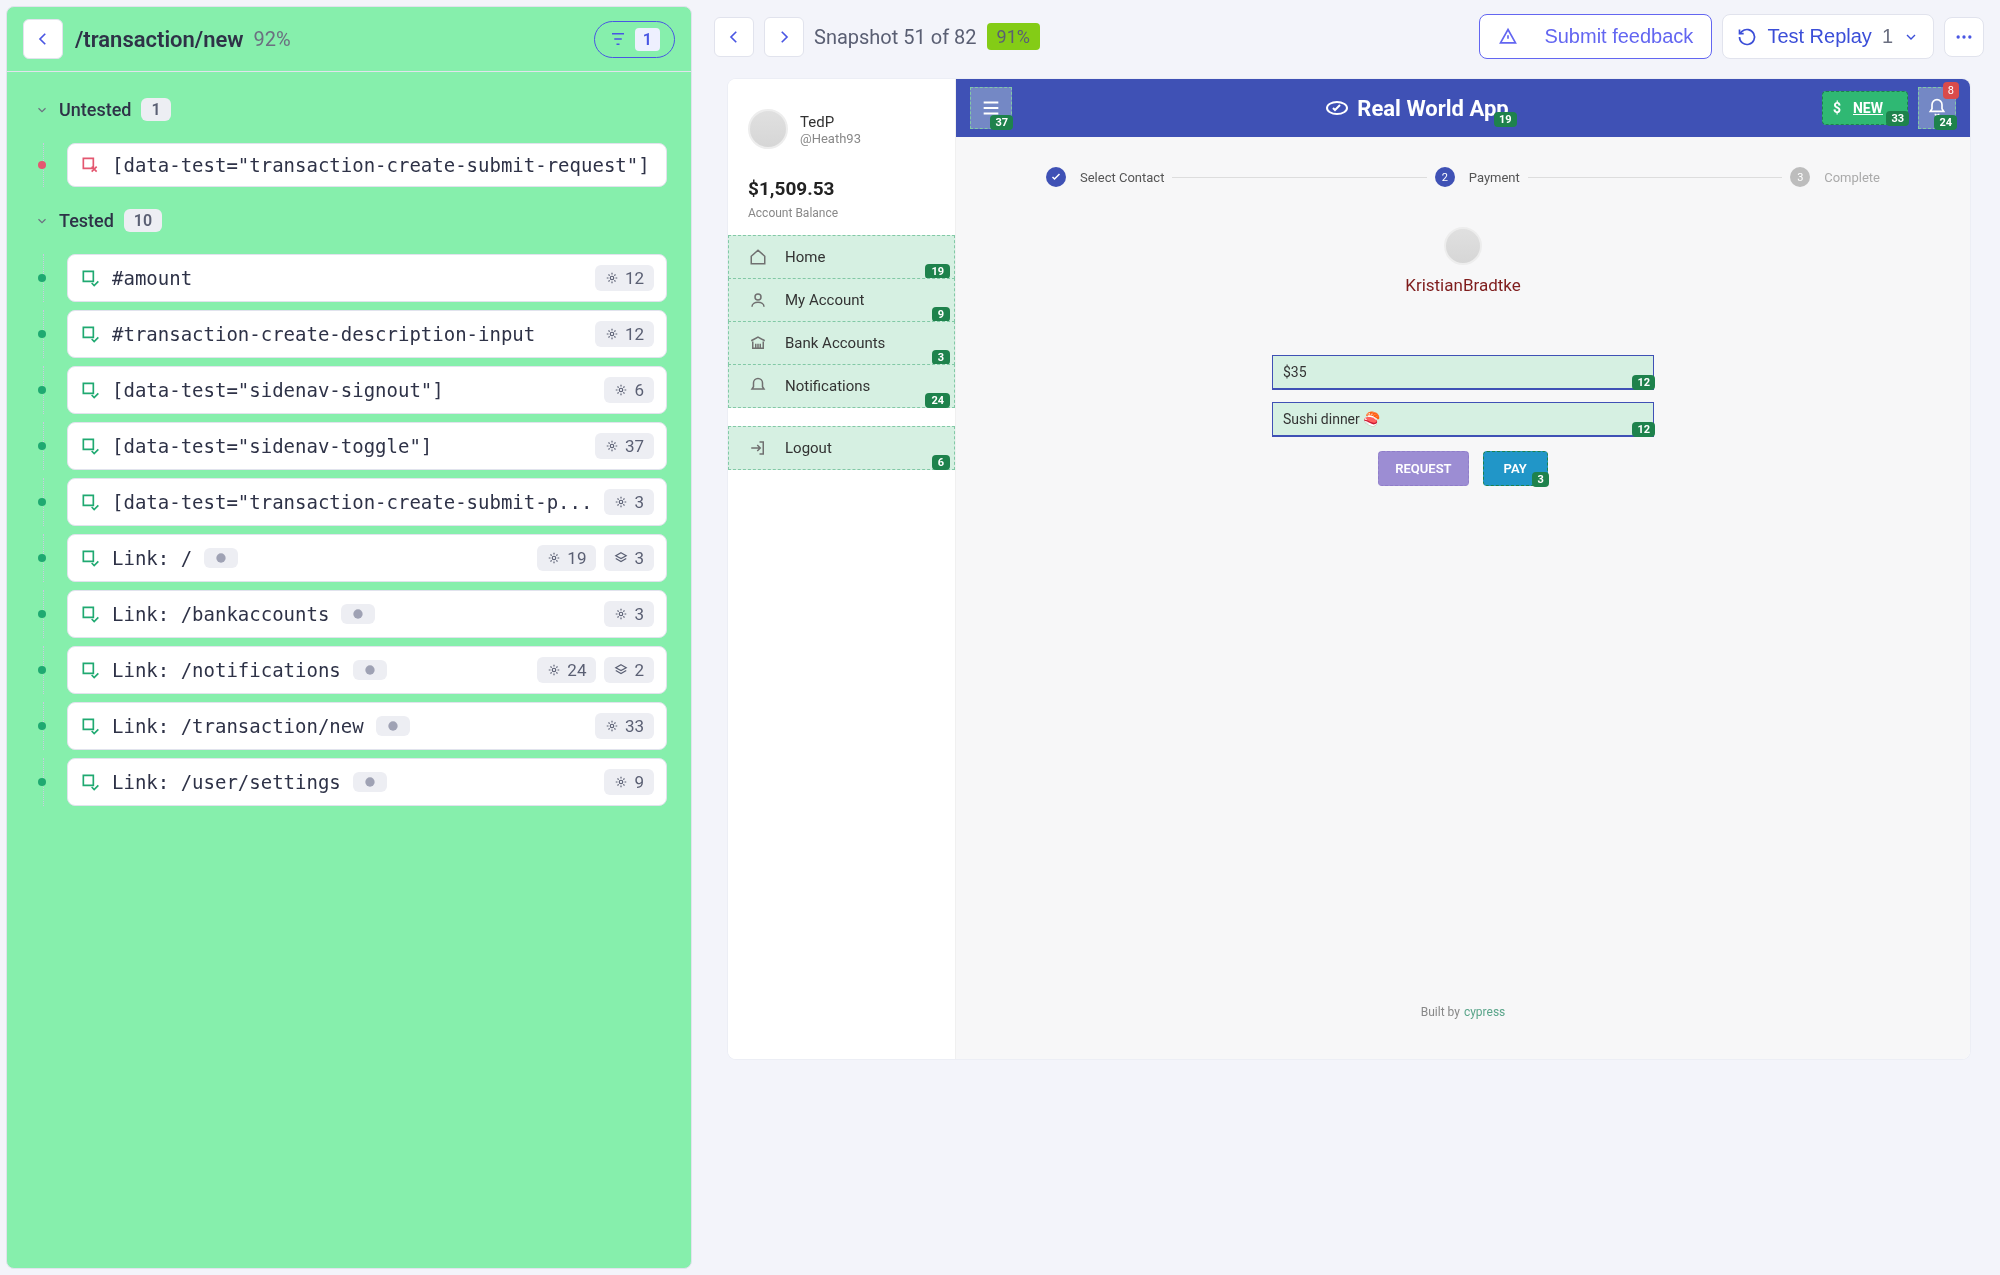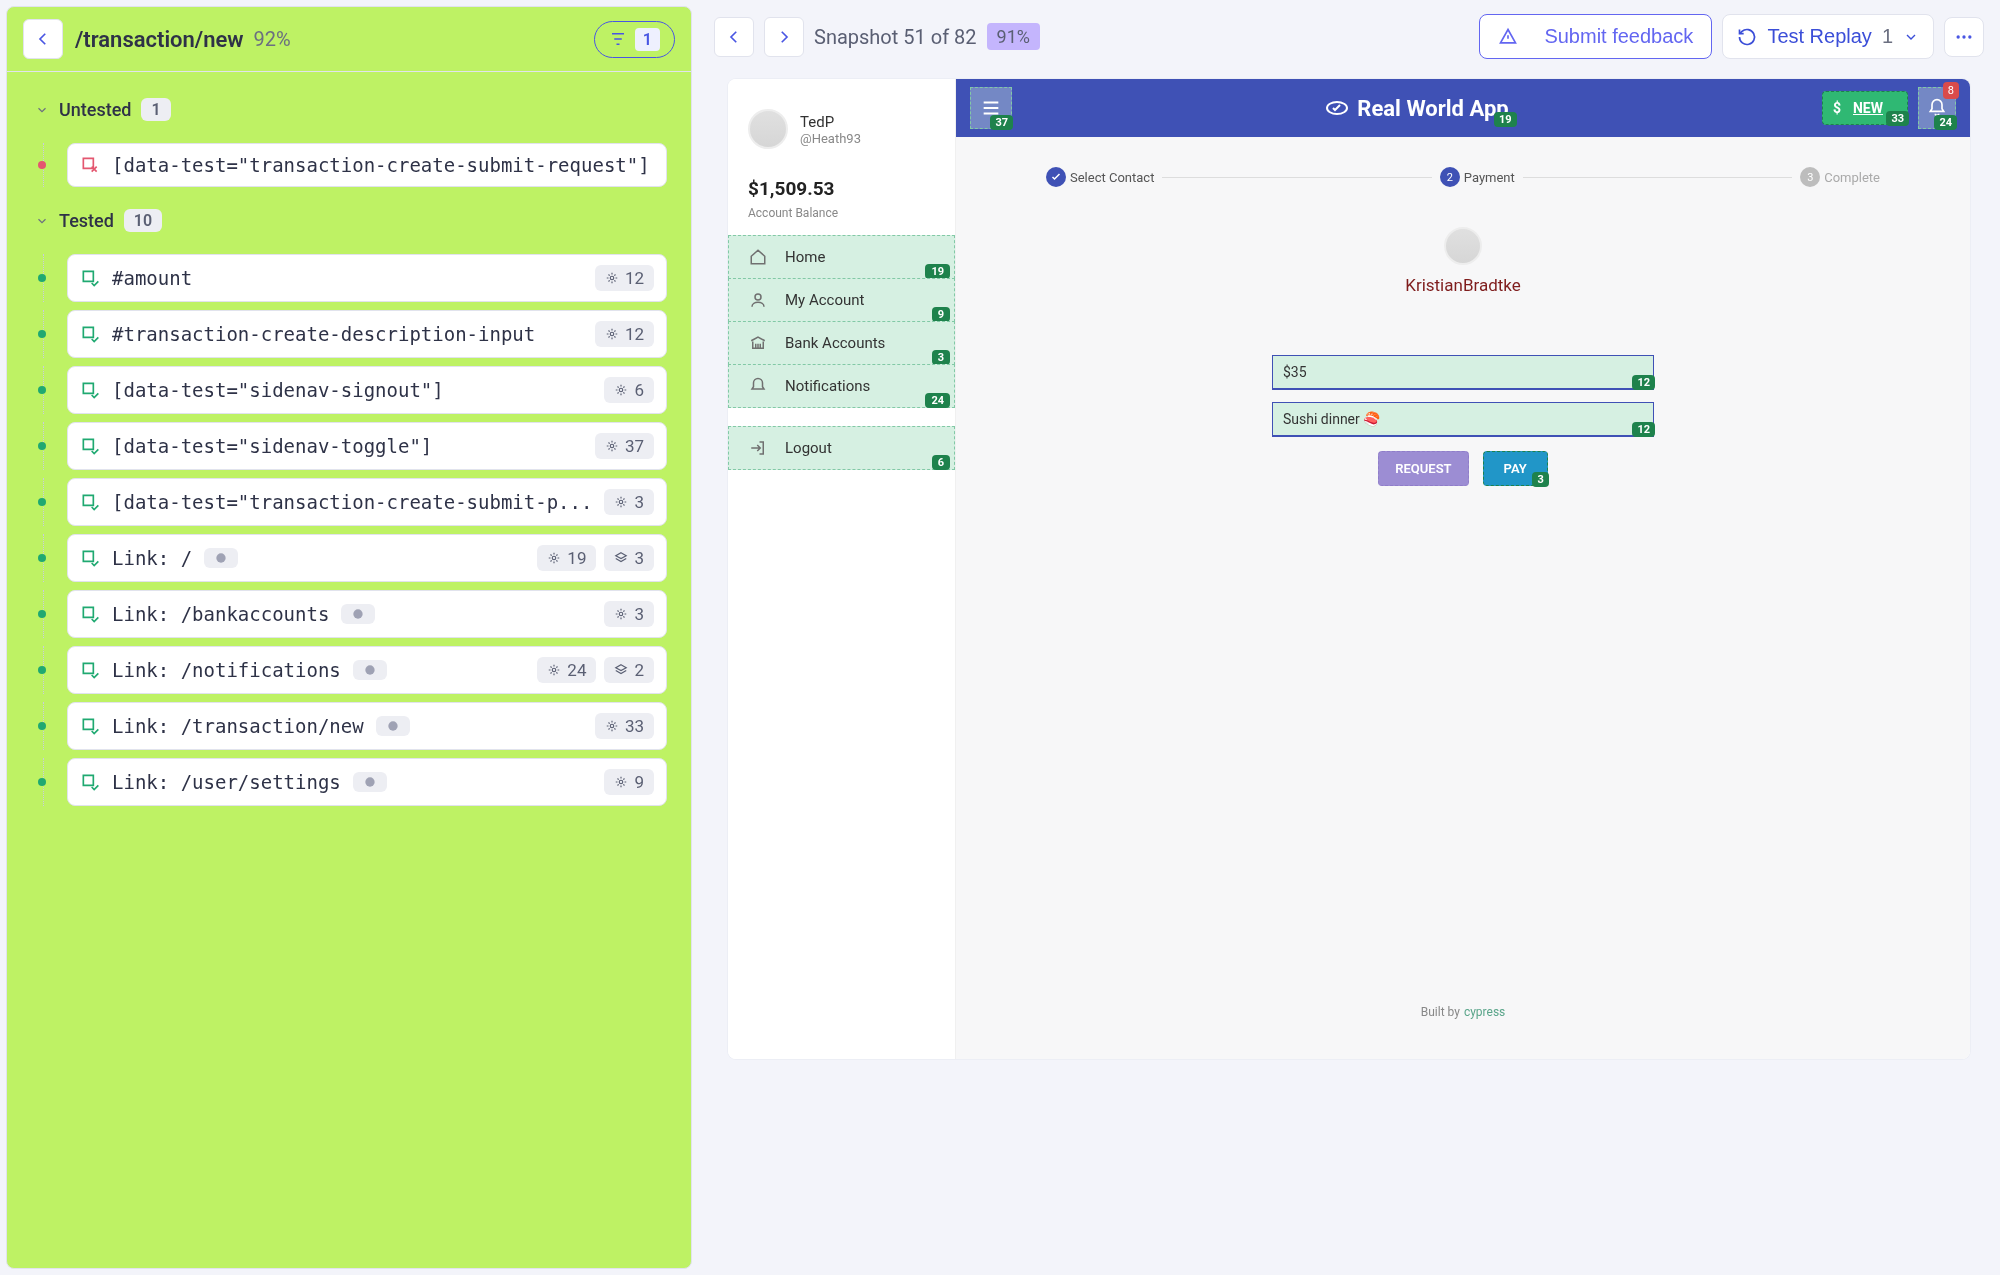--- a/index.html
+++ b/index.html
@@ -5,21 +5,21 @@
 * { box-sizing: border-box; margin: 0; padding: 0; }
 body {
   font-family: -apple-system, BlinkMacSystemFont, "Segoe UI", Roboto, Helvetica, Arial, sans-serif;
   background: #f3f4fa;
   width: 2000px;
   height: 1275px;
   overflow: hidden;
   color: #1b1e2e;
 }
 .app { display: flex; height: 100%; }
-.left-pane { width: 686px; background: #bef264; border: 1px solid #e1e3ed; border-radius: 8px; margin: 6px; display: flex; flex-direction: column; }
+.left-pane { width: 686px; background: #86efac; border: 1px solid #e1e3ed; border-radius: 8px; margin: 6px; display: flex; flex-direction: column; }
 .right-pane { flex: 1; display: flex; flex-direction: column; }
 
 
 .left-header { display: flex; align-items: center; padding: 12px 16px; border-bottom: 1px solid #e1e3ed; }
 .icon-btn { width: 40px; height: 40px; border: 1px solid #e1e3ed; border-radius: 6px; background: #fff; display: inline-flex; align-items: center; justify-content: center; cursor: pointer; }
 .icon-btn svg { width: 18px; height: 18px; }
 .left-title { font-size: 22px; font-weight: 600; color: #2e3247; margin-left: 12px; }
 .left-pct { font-size: 20px; color: #6b6f80; margin-left: 10px; }
 .filter-pill { margin-left: auto; border: 1.5px solid #4956e3; border-radius: 20px; padding: 6px 14px; display: flex; align-items: center; gap: 8px; color: #4956e3; cursor: pointer; }
 .filter-pill .badge1 { background: #eef0fe; color: #4956e3; border-radius: 4px; padding: 2px 8px; font-weight: 600; }
@@ -39,21 +39,21 @@
 .item { background: #fff; border: 1px solid #e1e3ed; border-radius: 8px; padding: 10px 12px; margin: 8px 0; display: flex; align-items: center; gap: 12px; cursor: pointer; }
 .item svg { width: 20px; height: 20px; flex-shrink: 0; }
 .item-text { font-family: ui-monospace, Menlo, Consolas, monospace; font-size: 19px; color: #2e3247; white-space: nowrap; overflow: hidden; text-overflow: ellipsis; }
 .mini-badge { background: #edeef3; color: #5a5f73; border-radius: 6px; padding: 3px 10px; font-size: 17px; display: inline-flex; align-items: center; gap: 6px; }
 .mini-badge svg { width: 14px; height: 14px; }
 .item .right-badges { margin-left: auto; display: flex; gap: 8px; }
 
 
 .right-header { display: flex; align-items: center; padding: 14px 16px 10px 16px; gap: 10px; }
 .snap-text { font-size: 20px; color: #5a5f73; }
-.snap-pct { background: #c4b5fd; border-radius: 4px; padding: 3px 10px; color: #5a5f73; font-size: 18px; }
+.snap-pct { background: #84cc16; border-radius: 4px; padding: 3px 10px; color: #5a5f73; font-size: 18px; }
 .spacer { flex: 1; }
 .btn-outline { border: 1.5px solid #6366f1; color: #6366f1; background: #fff; border-radius: 8px; padding: 10px 18px; font-size: 20px; font-weight: 500; display: inline-flex; align-items: center; gap: 26px; cursor: pointer; }
 .btn-replay { border: 1px solid #e1e3ed; background: #fff; border-radius: 8px; padding: 10px 14px; font-size: 20px; color: #3b4ed8; display: inline-flex; align-items: center; gap: 10px; cursor: pointer; }
 .btn-replay .n { color: #6b6f80; }
 .icon-more { width: 40px; height: 40px; border: 1px solid #e1e3ed; border-radius: 8px; background: #fff; display: inline-flex; align-items: center; justify-content: center; cursor: pointer; }
 
 
 .snapshot-wrap { flex: 1; padding: 10px 30px 0 30px; }
 .snapshot { background: #fff; border-radius: 8px; height: 980px; box-shadow: 0 0 0 1px #eceef5; overflow: hidden; display: flex; }
 .snap-sidebar { width: 228px; background: #fff; border-right: 1px solid #f0f0f0; padding-top: 20px; }
@@ -76,21 +76,21 @@
 .appbar-title-wrap { position: relative; margin: 0 auto; }
 .appbar-title { color: #fff; font-size: 22px; font-weight: 700; display: flex; align-items: center; gap: 8px; }
 .appbar-end { display: flex; align-items: center; gap: 10px; }
 .btn-new { position: relative; background: #2fb873; color: #fff; font-weight: 700; font-size: 14px; border-radius: 4px; padding: 8px 24px 8px 30px; border: 1px dashed #1e824c; text-decoration: underline; }
 .btn-new::before { content: "$"; position: absolute; left: 10px; top: 50%; transform: translateY(-50%); }
 .bell-wrap { position: relative; border: 1px dashed #82c9a6; background: rgba(214,240,226,0.35); width: 38px; height: 42px; display: flex; align-items: center; justify-content: center; }
 .bell-wrap .red-badge { position: absolute; top: -6px; right: -4px; background: #d94b4b; color: #fff; font-size: 11px; padding: 2px 5px; border-radius: 4px; }
 .corner-badge { position: absolute; right: -2px; bottom: -2px; background: #1e824c; color: #fff; font-size: 11px; font-weight: 700; padding: 1px 5px; border-radius: 4px; }
 
 .steps { display: flex; align-items: center; justify-content: space-between; padding: 30px 90px 10px 90px; }
-.step { display: flex; align-items: center; gap: 4px; }
+.step { display: flex; align-items: center; gap: 14px; }
 .step-dot { width: 20px; height: 20px; border-radius: 50%; display: flex; align-items: center; justify-content: center; font-size: 11px; color: #fff; }
 .sd-done { background: #3f51b5; }
 .sd-active { background: #3f51b5; }
 .sd-pending { background: #bdbdbd; }
 .step-lbl { font-size: 13px; color: #555; }
 .step-lbl.muted { color: #aaa; }
 .step-line { flex: 1; height: 1px; background: #ddd; margin: 0 8px; }
 
 .payee { text-align: center; padding: 30px 0 10px 0; }
 .payee-name { color: #7f1d1d; font-size: 17px; margin-top: 10px; }

